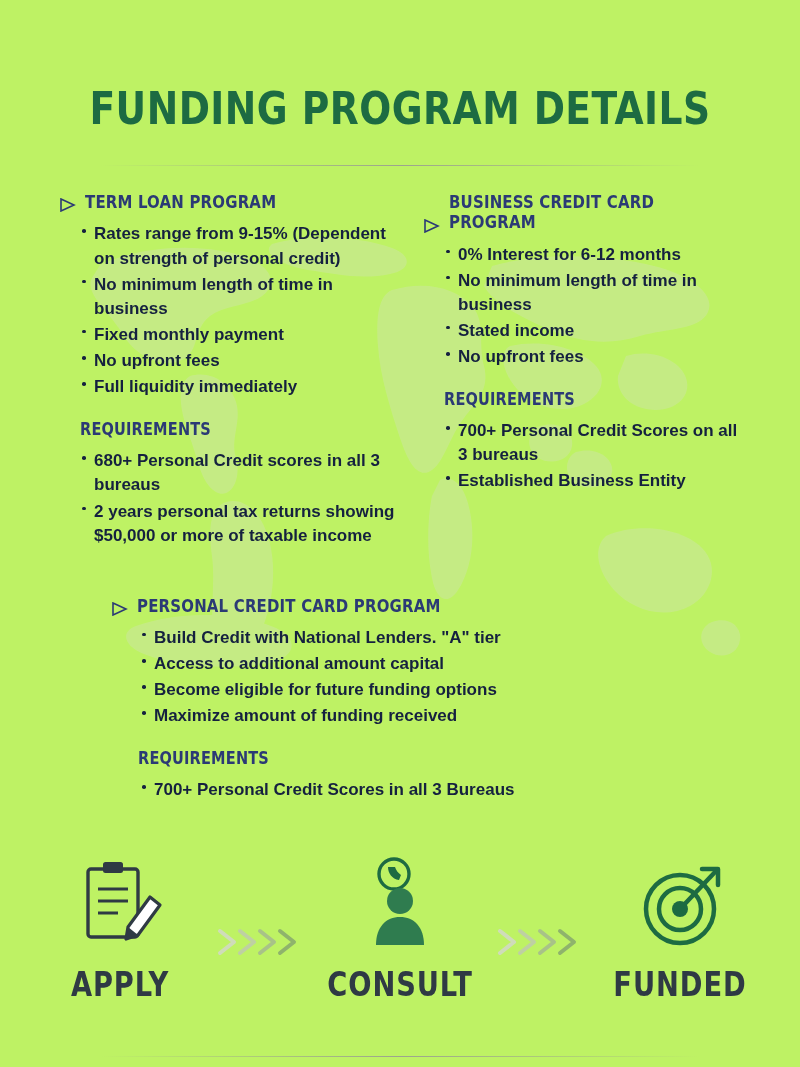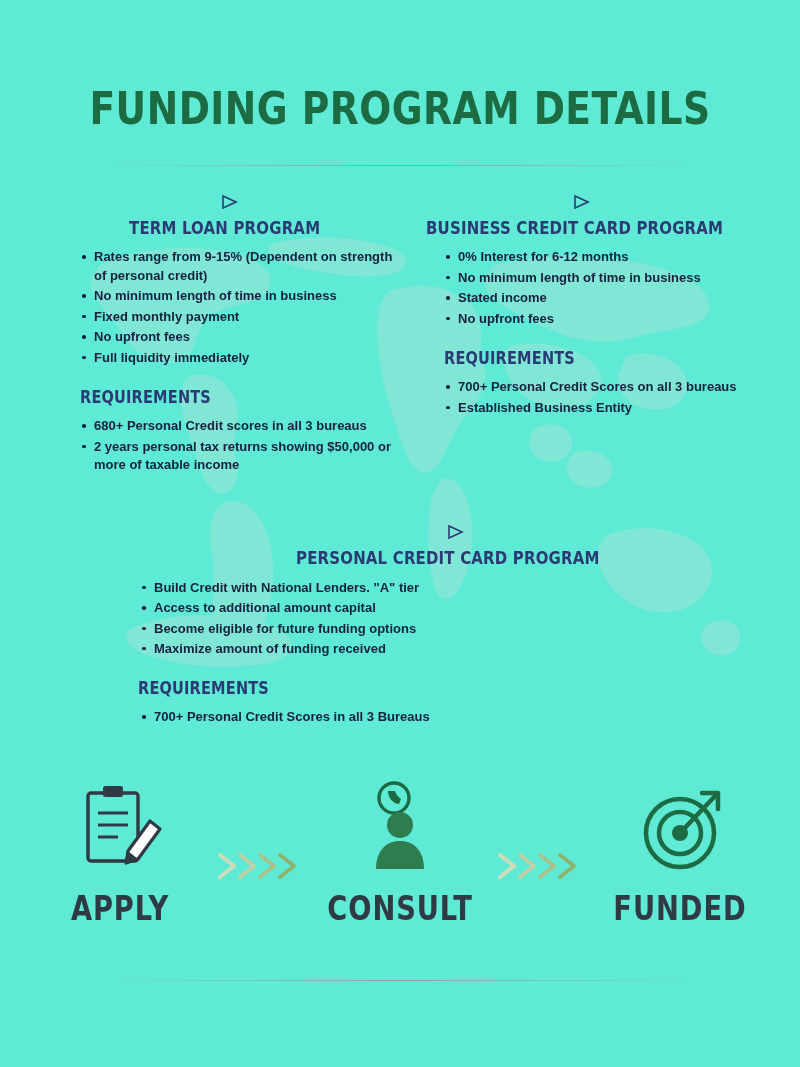--- a/index.html
+++ b/index.html
@@ -13,21 +13,21 @@
     font-family: "Liberation Sans", sans-serif;
     color: #1b2a4a;
     overflow: hidden;
     position: relative;
   }
   .page {
     position: relative;
     width: 800px;
     height: 1067px;
     overflow: hidden;
-    background: #5eead4;
+    background: #bef264;
   }
   
   .worldmap {
     position: absolute;
     left: 40px;
     top: 170px;
     width: 730px;
     height: 560px;
     opacity: 0.28;
     pointer-events: none;
@@ -64,24 +64,23 @@
   }
   .col {
     width: 50%;
     box-sizing: border-box;
   }
   .col.right {
     padding-left: 24px;
   }
   .sec-head {
     display: flex;
-    align-items: center;
+    align-items: flex-end;
     gap: 9px;
     margin-bottom: 10px;
-    flex-direction: column;
   }
   .tri {
     display: inline-block;
     margin-top: 3px;
     flex: 0 0 auto;
   }
   .tri svg { display: block; }
   .sec-title {
     font-family: "DejaVu Sans Condensed", "Liberation Sans Narrow", "Liberation Sans", sans-serif;
     font-weight: bold;
@@ -92,21 +91,21 @@
     transform-origin: left center;
     line-height: 1.15;
   }
   ul.bullets {
     margin: 0 0 0 0;
     padding-left: 34px;
     list-style: none;
   }
   ul.bullets li {
     position: relative;
-    font-size: 13px;
+    font-size: 17px;
     font-weight: bold;
     color: #15213f;
     line-height: 1.42;
     margin-bottom: 2px;
   }
   ul.bullets li::before {
     content: "";
     position: absolute;
     left: -12px;
     top: 7px;

